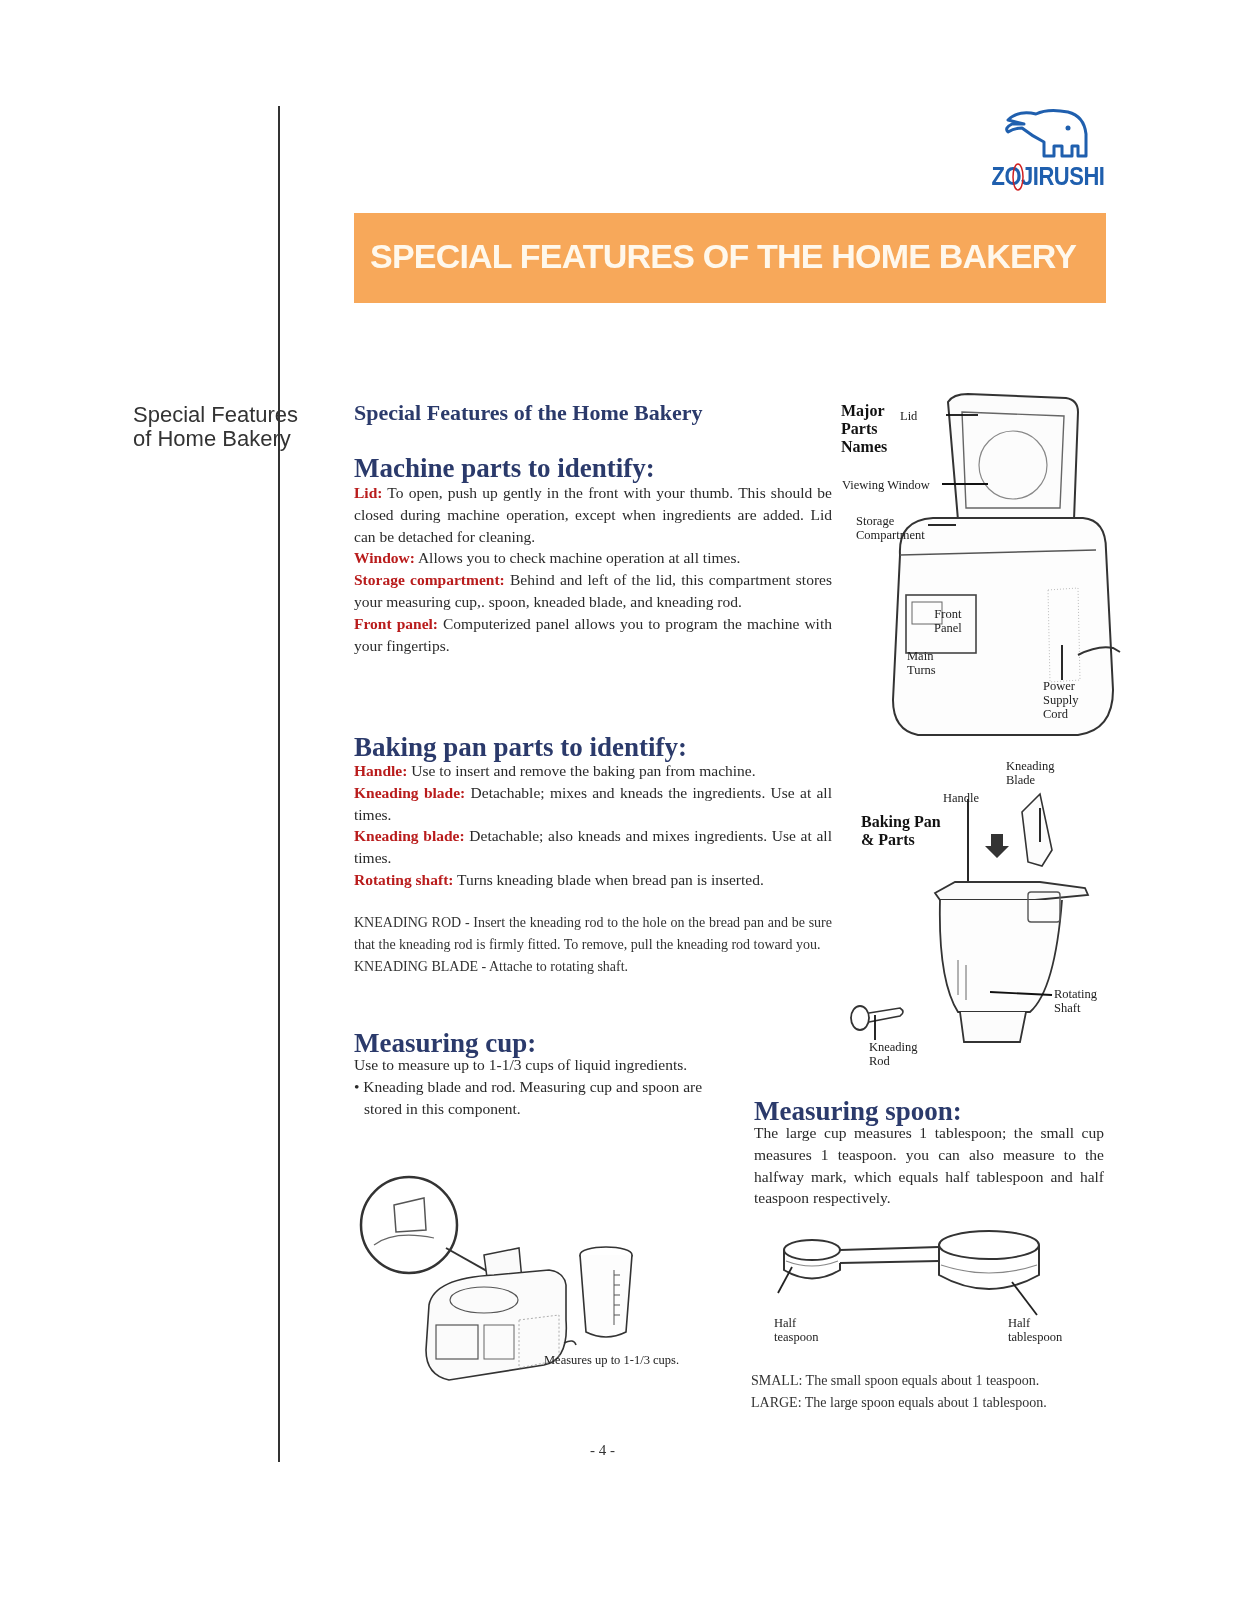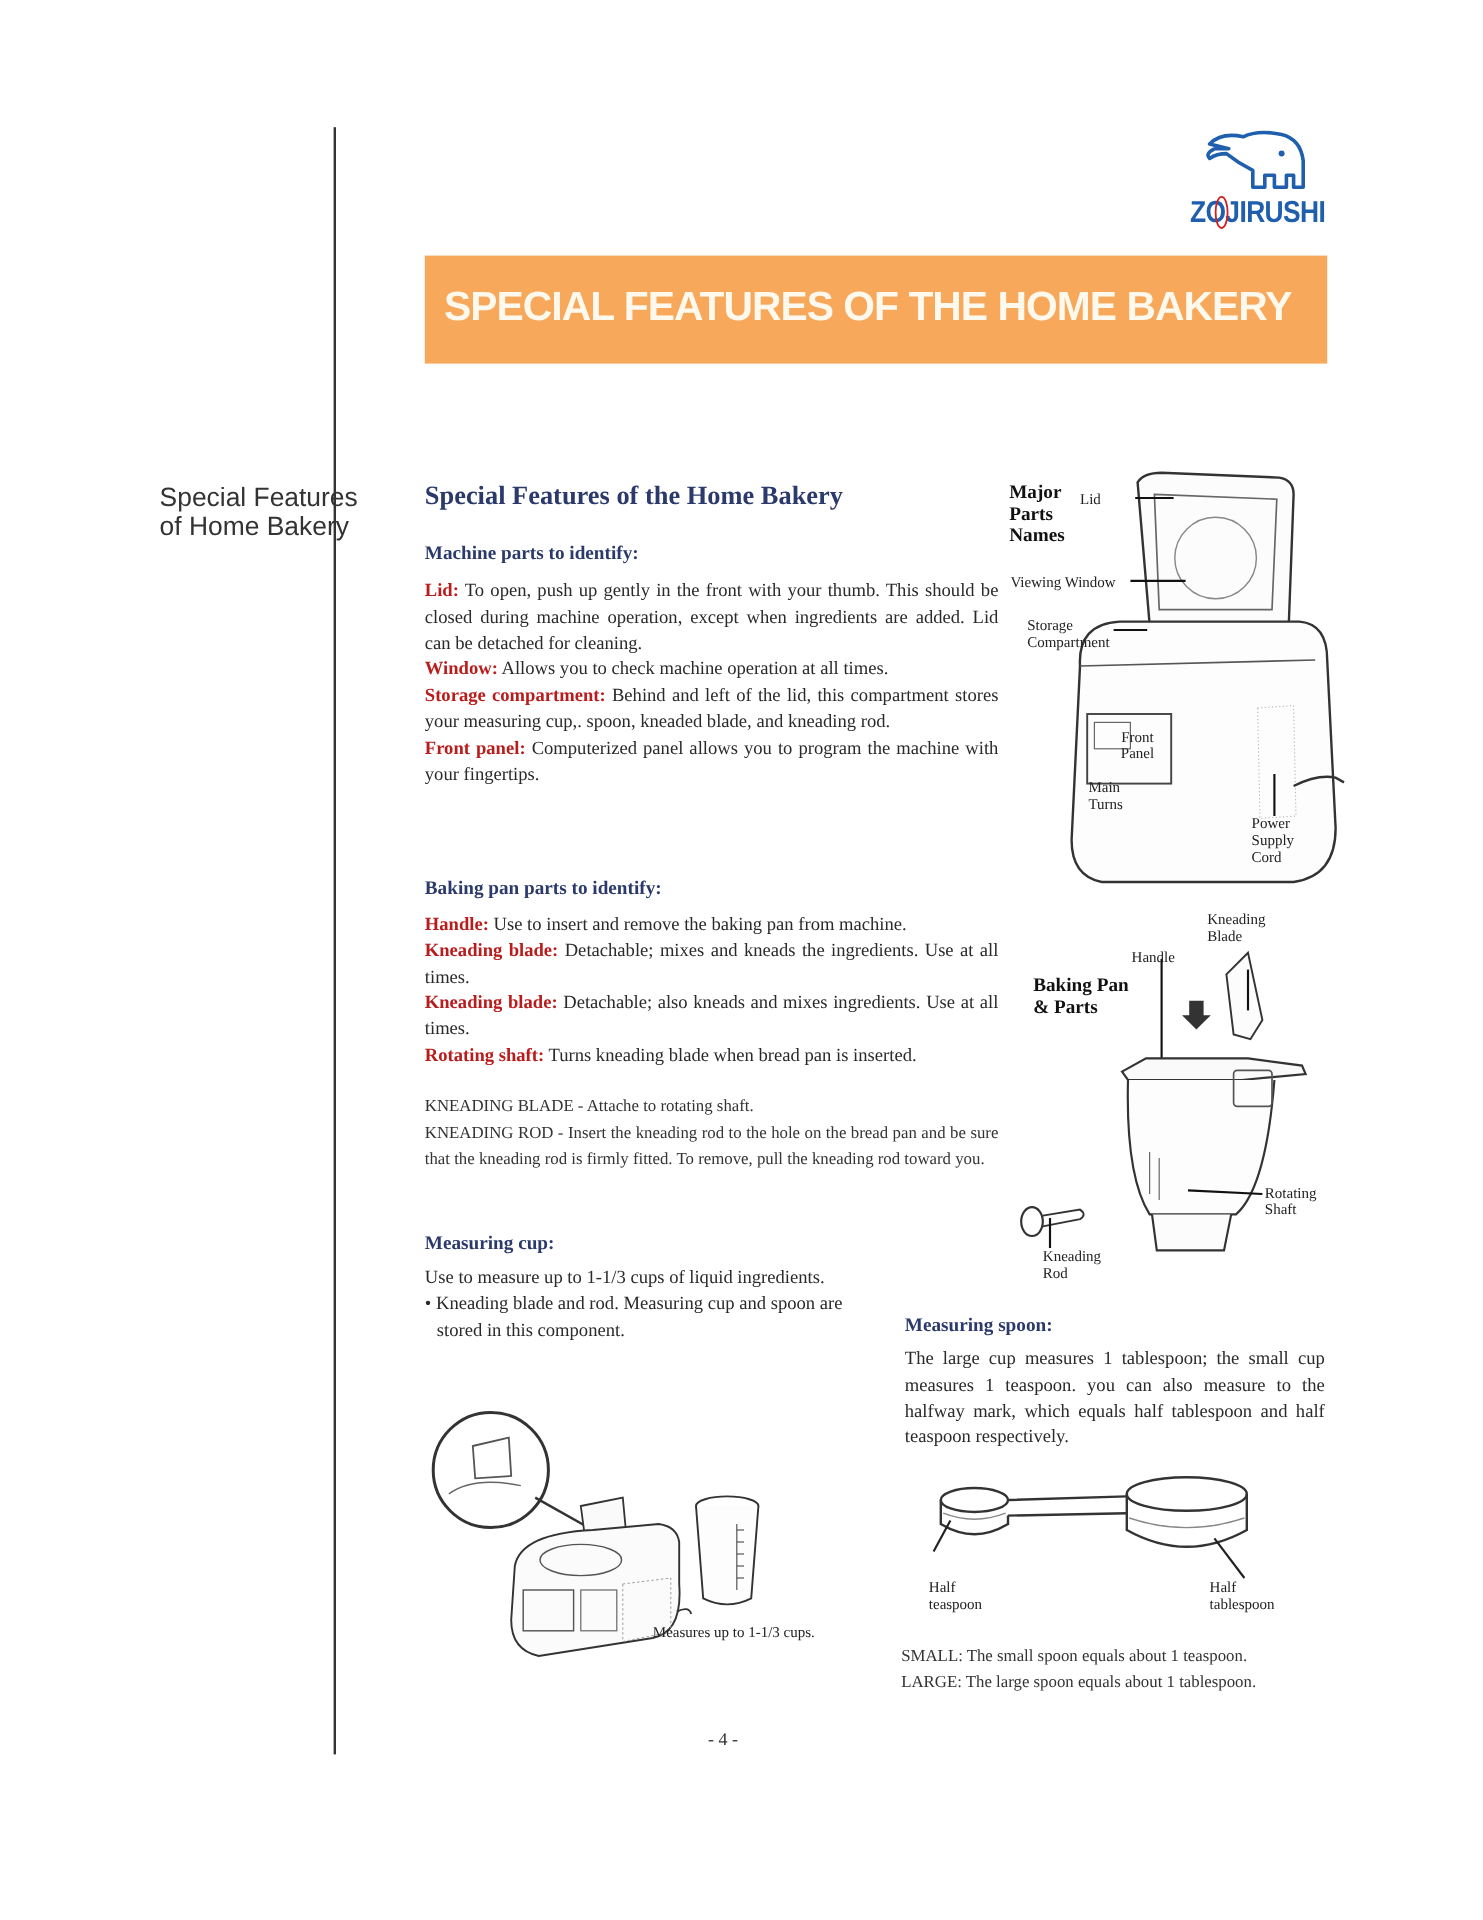--- a/index.html
+++ b/index.html
@@ -10,21 +10,21 @@
                    font-size: 22px; line-height: 24px; color: #333; width: 170px; margin-left: 30px; }
   .vrule { left: 278px; top: 106px; width: 2px; height: 1356px; background: #333; }
   .logo { left: 988px; top: 106px; width: 120px; height: 86px; }
   .logo-text { position: absolute; left: 0; top: 58px; width: 120px; text-align: center;
                font-family: "Liberation Sans", sans-serif; font-weight: bold; font-size: 22px;
                color: #1f5fae; letter-spacing: -0.5px; transform: scaleY(1.15); }
   .banner { left: 354px; top: 213px; width: 752px; height: 90px; background: #f7a85a; }
   .banner-title { position: absolute; left: 16px; top: 24px; font-family: "Liberation Sans", sans-serif;
                   font-weight: bold; font-size: 34px; color: #fff8ec; letter-spacing: -0.8px; white-space: nowrap; }
   .h-main { left: 354px; top: 400px; font-size: 22px; font-weight: bold; color: #2b3a6b; }
-  .h-sec { font-size: 16px; font-weight: bold; color: #2b3a6b; }
+  .h-sec { font-size: 27px; font-weight: bold; color: #2b3a6b; }
   .para { font-size: 15.5px; line-height: 21.8px; text-align: justify; color: #2a2a2a; }
   .para b { color: #b91c1c; }
   .small-para { font-size: 14px; line-height: 22px; text-align: justify; color: #333; }
   .col-left { left: 354px; width: 478px; }
   .caption { font-size: 12.5px; line-height: 14px; color: #222; }
   .caption-bold { font-size: 16px; font-weight: bold; line-height: 18px; color: #111; }
   .page-num { left: 590px; top: 1442px; font-size: 15px; color: #333; }
   svg { position: absolute; }
 </style>
 </head>
@@ -59,22 +59,22 @@
 </div>
 
 <div class="abs h-sec col-left" style="top:732px;">Baking pan parts to identify:</div>
 <div class="abs para col-left" style="top:760px;">
   <div><b>Handle:</b><span> Use to insert and remove the baking pan from machine.</span></div>
   <div><b>Kneading blade:</b><span> Detachable; mixes and kneads the ingredients. Use at all times.</span></div>
   <div><b>Kneading blade:</b><span> Detachable; also kneads and mixes ingredients. Use at all times.</span></div>
   <div><b>Rotating shaft:</b><span> Turns kneading blade when bread pan is inserted.</span></div>
 </div>
 <div class="abs small-para col-left" style="top:912px;">
+  <div>KNEADING ROD - Insert the kneading rod to the hole on the bread pan and be sure that the kneading rod is firmly fitted. To remove, pull the kneading rod toward you.</div>
   <div>KNEADING BLADE - Attache to rotating shaft.</div>
-  <div>KNEADING ROD - Insert the kneading rod to the hole on the bread pan and be sure that the kneading rod is firmly fitted. To remove, pull the kneading rod toward you.</div>
 </div>
 
 <div class="abs h-sec" style="left:354px;top:1028px;">Measuring cup:</div>
 <div class="abs para" style="left:354px;top:1054px;width:374px;">
   <div>Use to measure up to 1-1/3 cups of liquid ingredients.</div>
   <div style="padding-left:10px;text-indent:-10px;text-align:left;">• Kneading blade and rod. Measuring cup and spoon are stored in this component.</div>
 </div>
 
 <div class="abs" style="left:354px;top:1160px;width:370px;height:240px;">
   <svg width="370" height="240" viewBox="0 0 370 240" style="left:0;top:0;">

